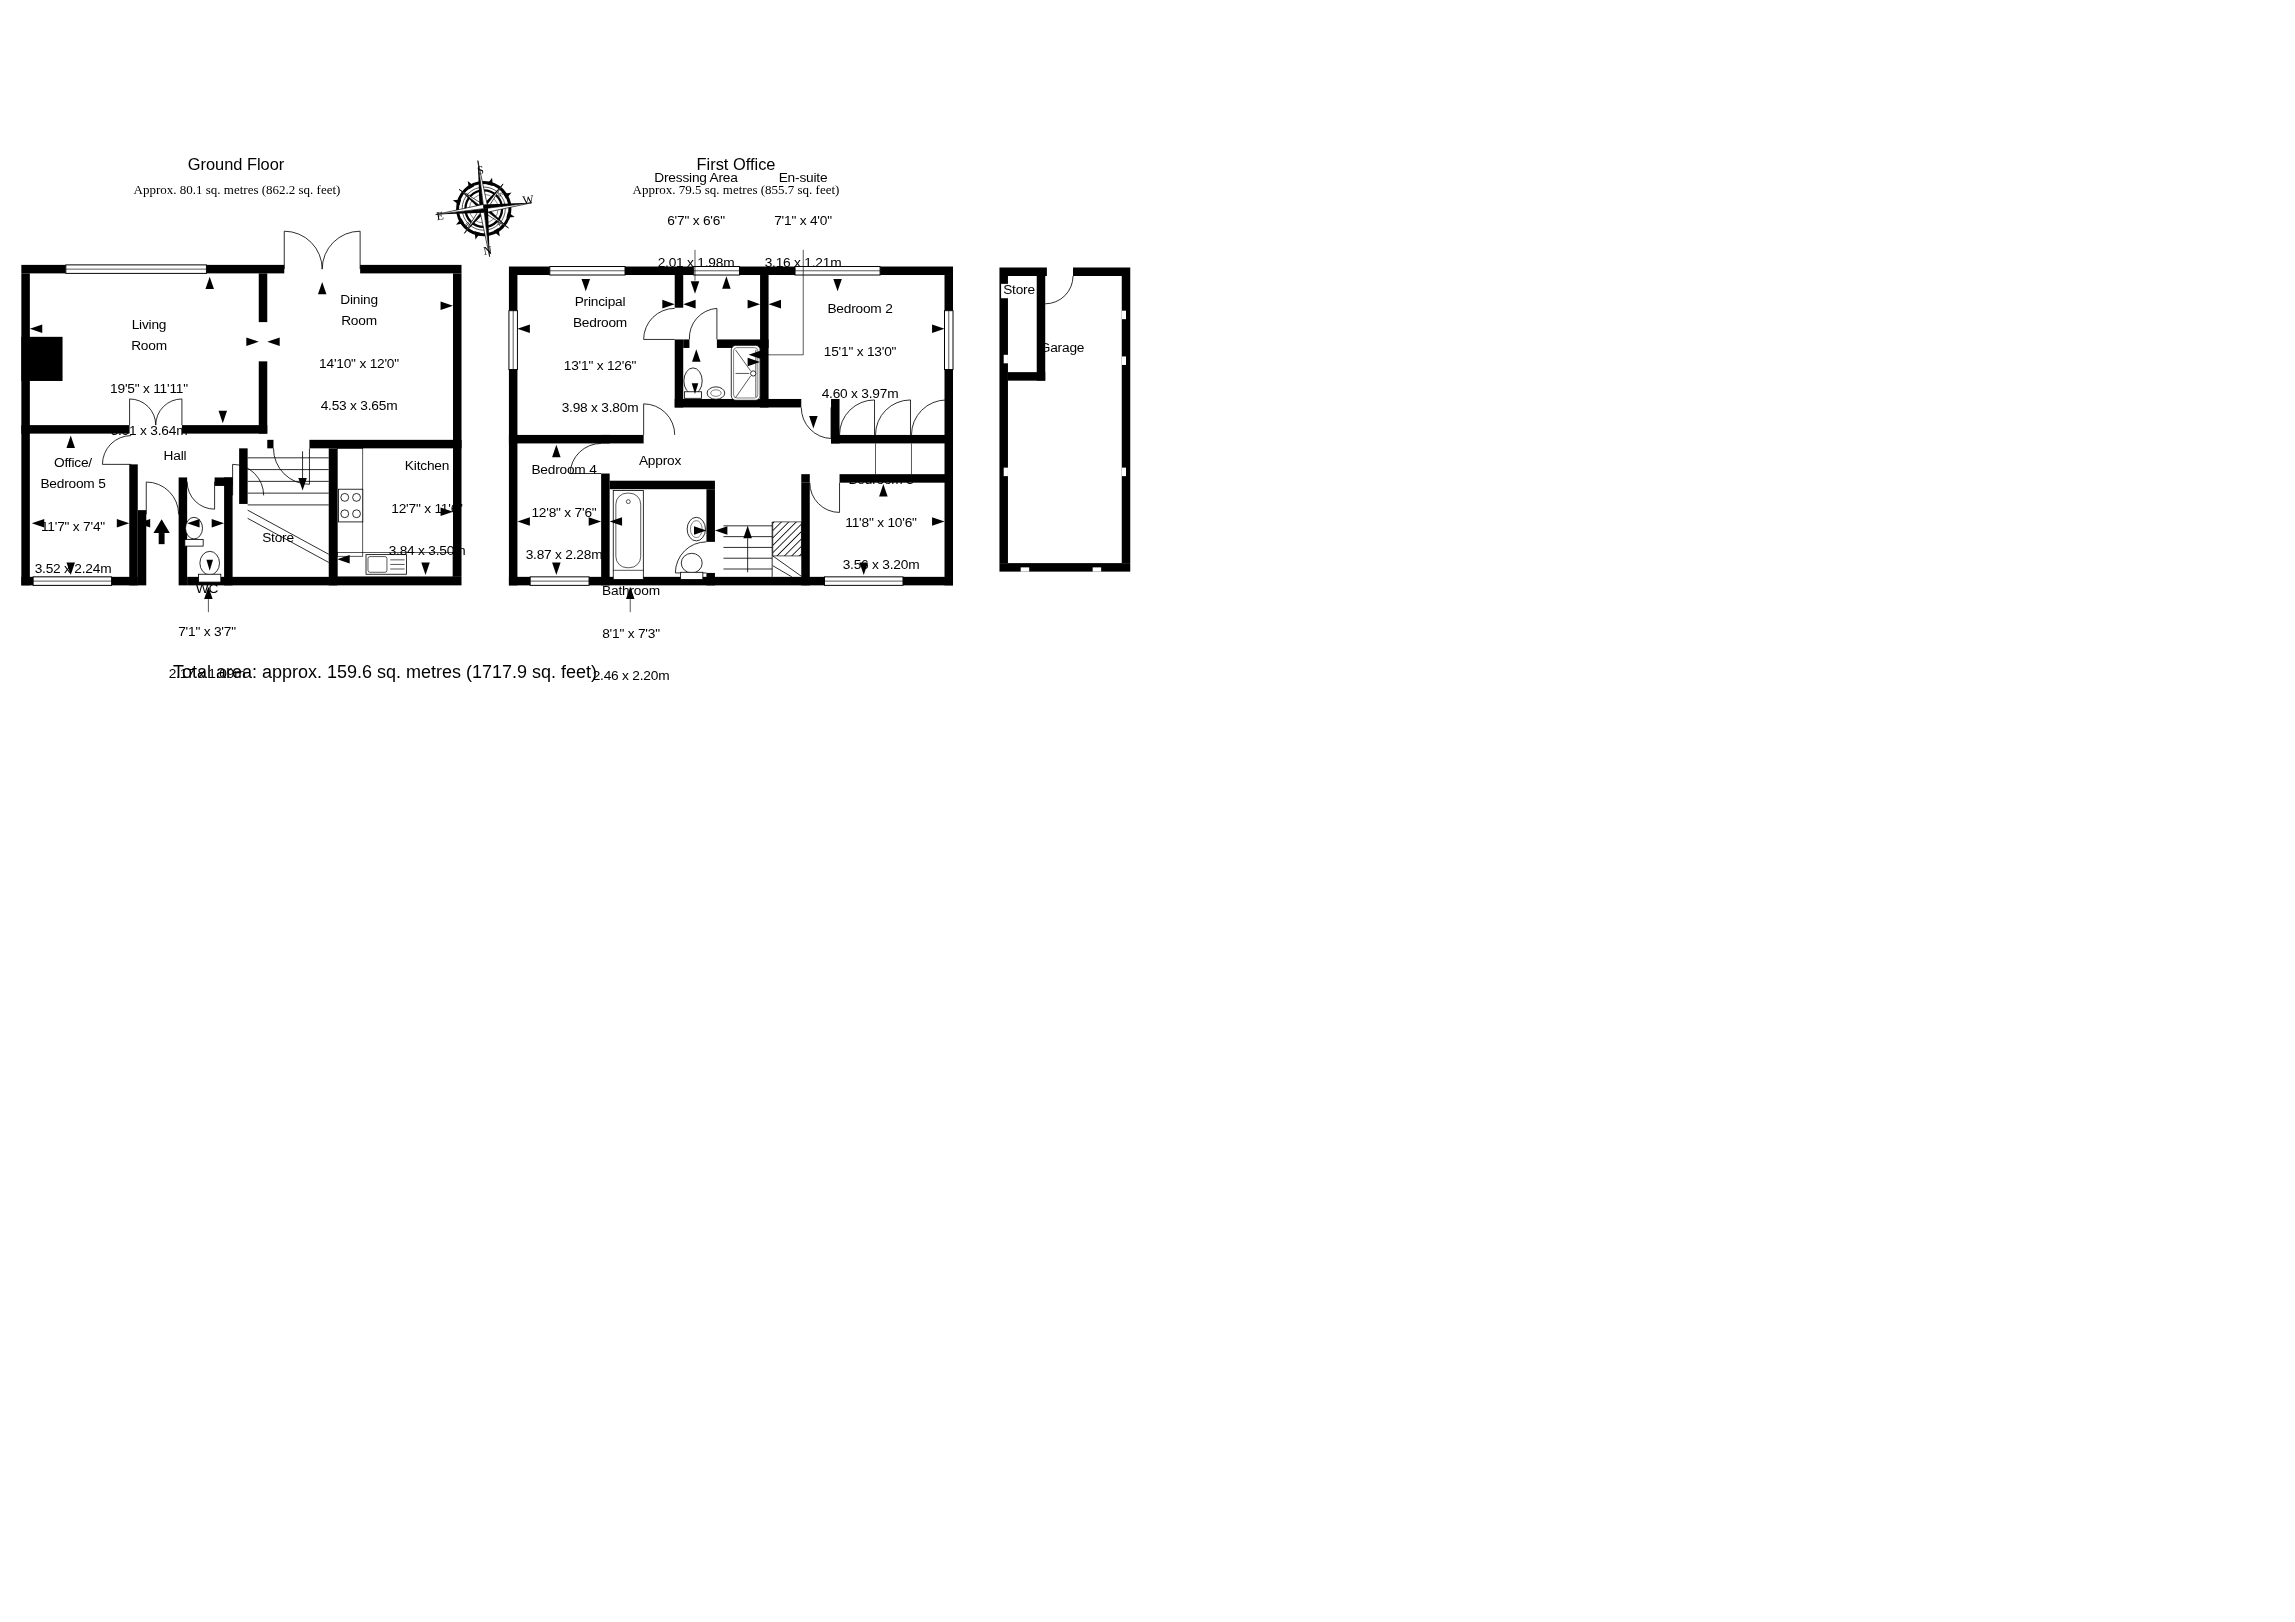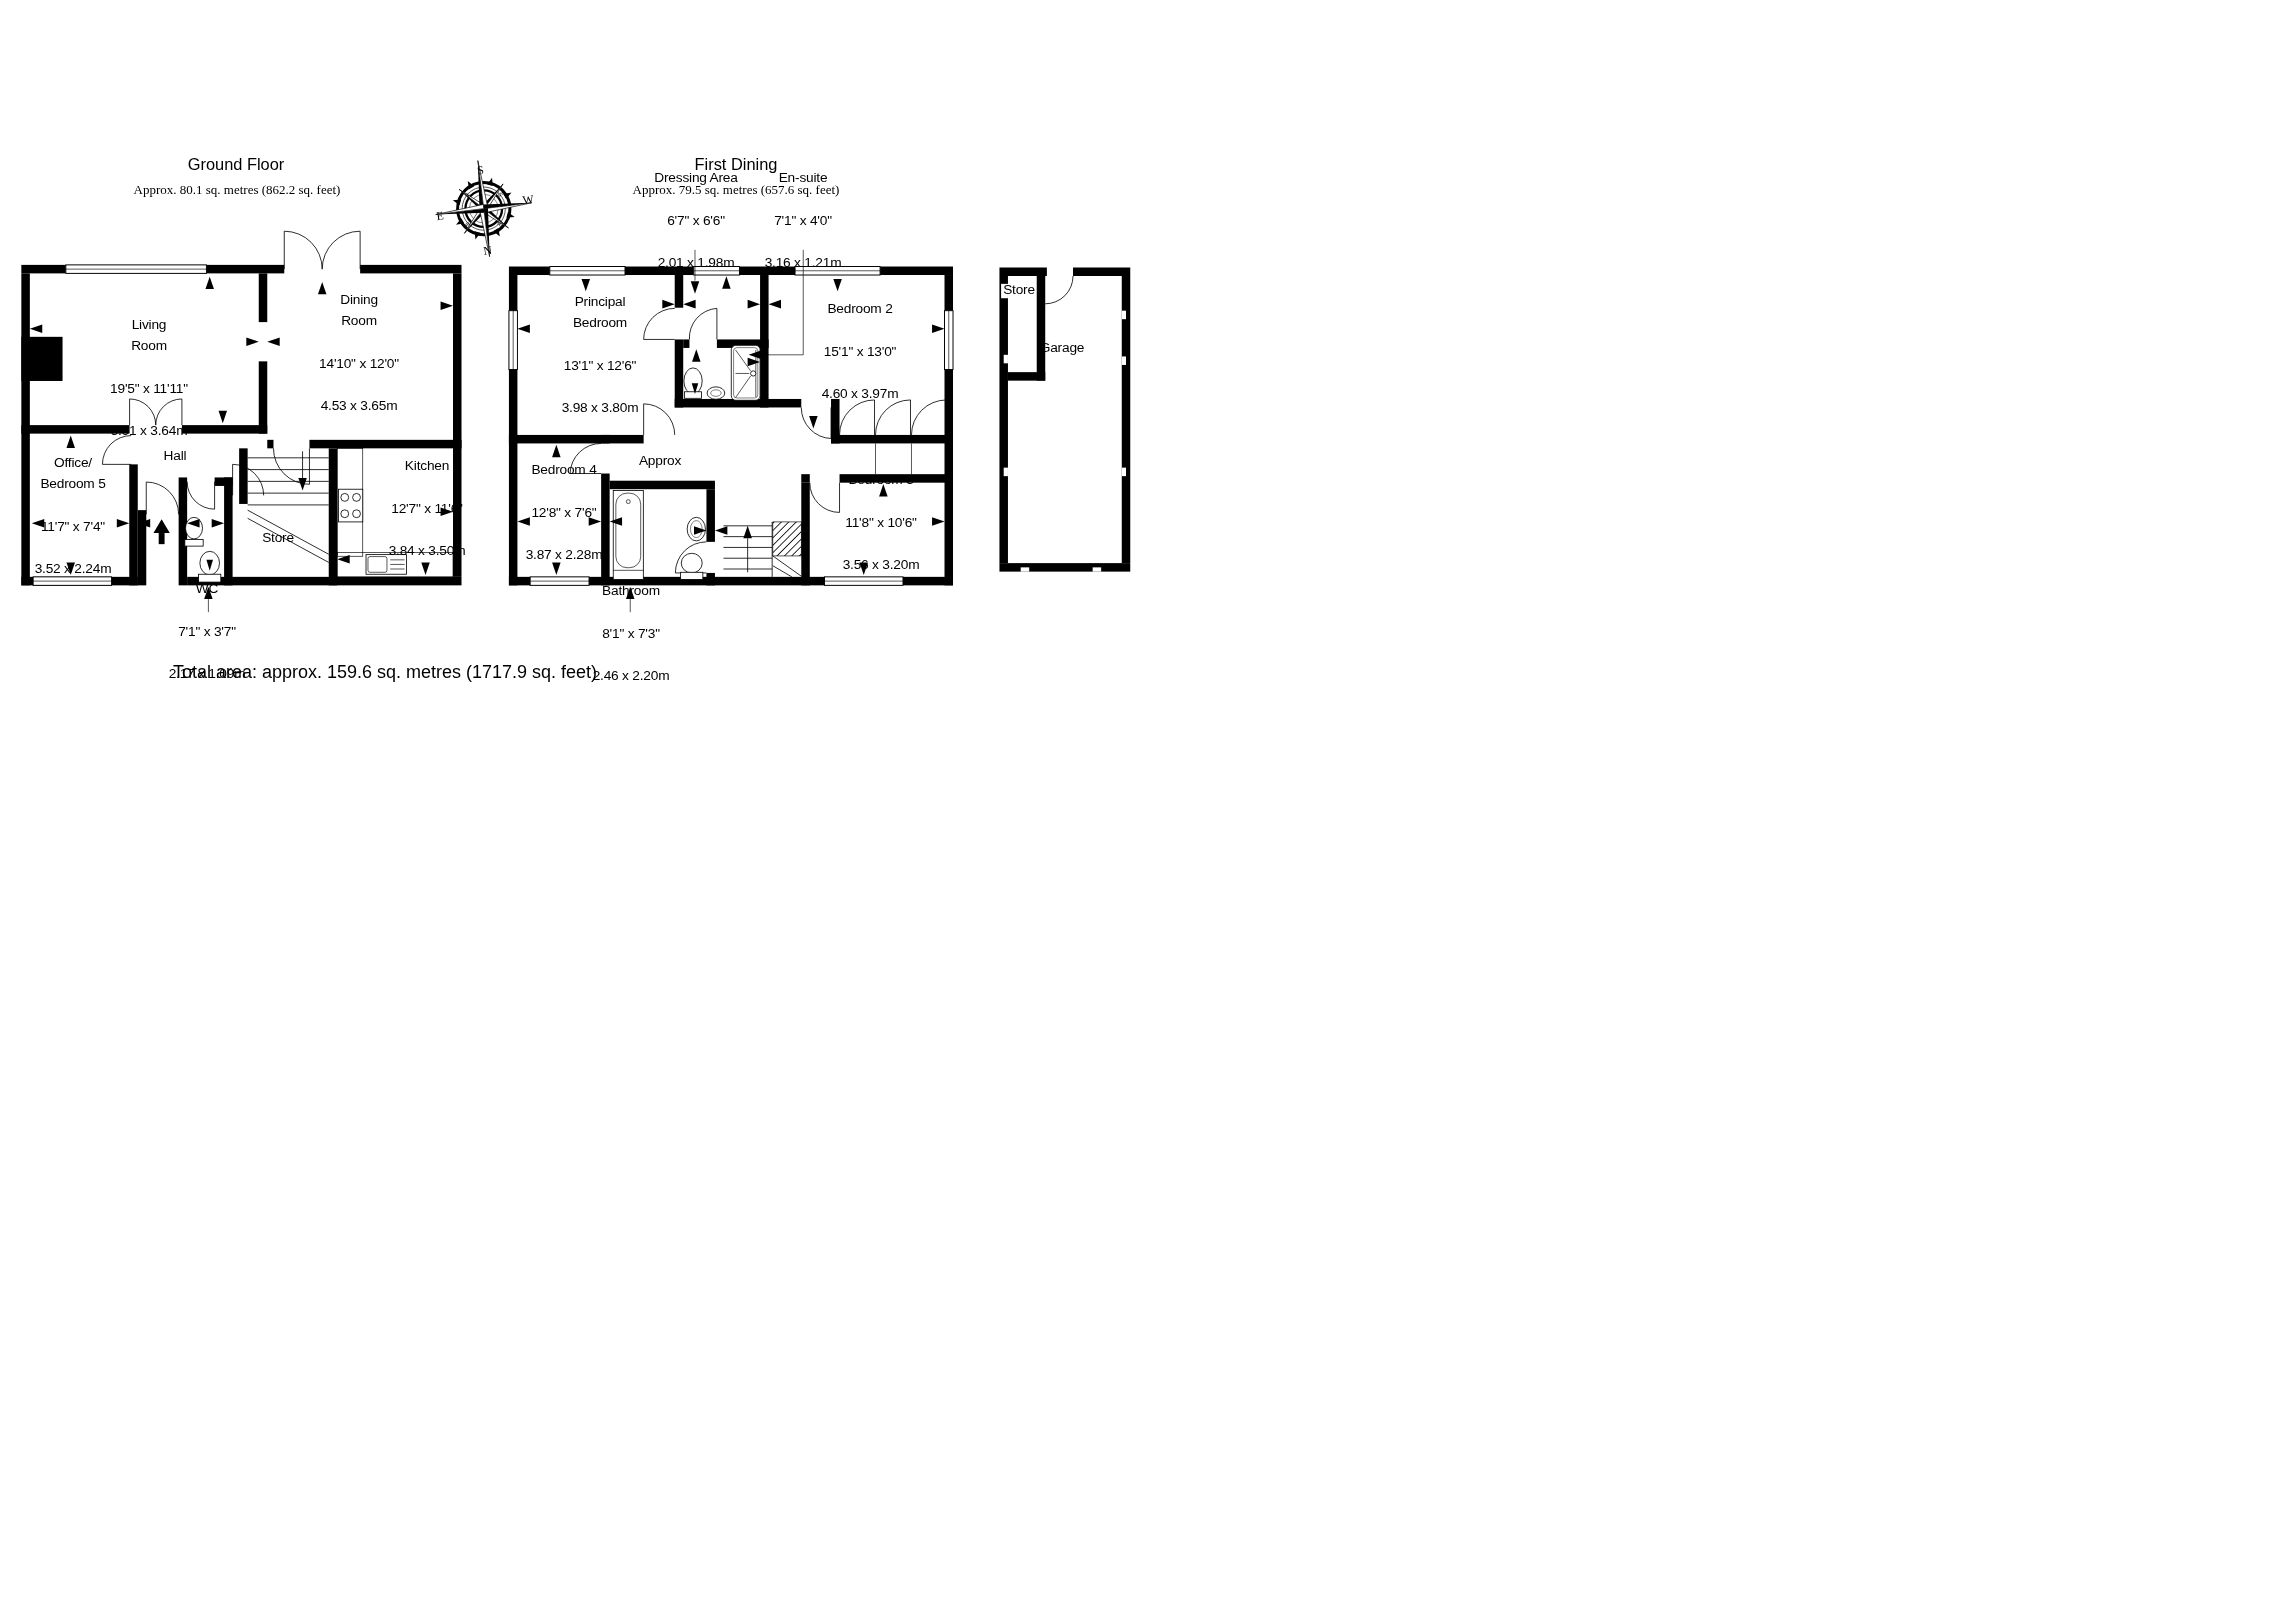--- a/index.html
+++ b/index.html
@@ -345,24 +345,24 @@
   </g>
 </svg>
 
   <div class="lbl" style="left:236px;top:165px">
     <span class="floor-title">Ground Floor</span>
   </div>
   <div class="lbl" style="left:237px;top:190px">
     <span class="floor-sub">Approx. 80.1 sq. metres (862.2 sq. feet)</span>
   </div>
   <div class="lbl" style="left:736px;top:165px">
-    <span class="floor-title">First Dining</span>
+    <span class="floor-title">First Office</span>
   </div>
   <div class="lbl" style="left:736px;top:190px">
-    <span class="floor-sub">Approx. 79.5 sq. metres (657.6 sq. feet)</span>
+    <span class="floor-sub">Approx. 79.5 sq. metres (855.7 sq. feet)</span>
   </div>
 
   <div class="lbl" style="left:149px;top:378px">
     <span>Living
 Room</span>
     <span>19'5" x 11'11"</span>
     <span>5.91 x 3.64m</span>
   </div>
   <div class="lbl" style="left:359px;top:353px">
     <span>Dining

